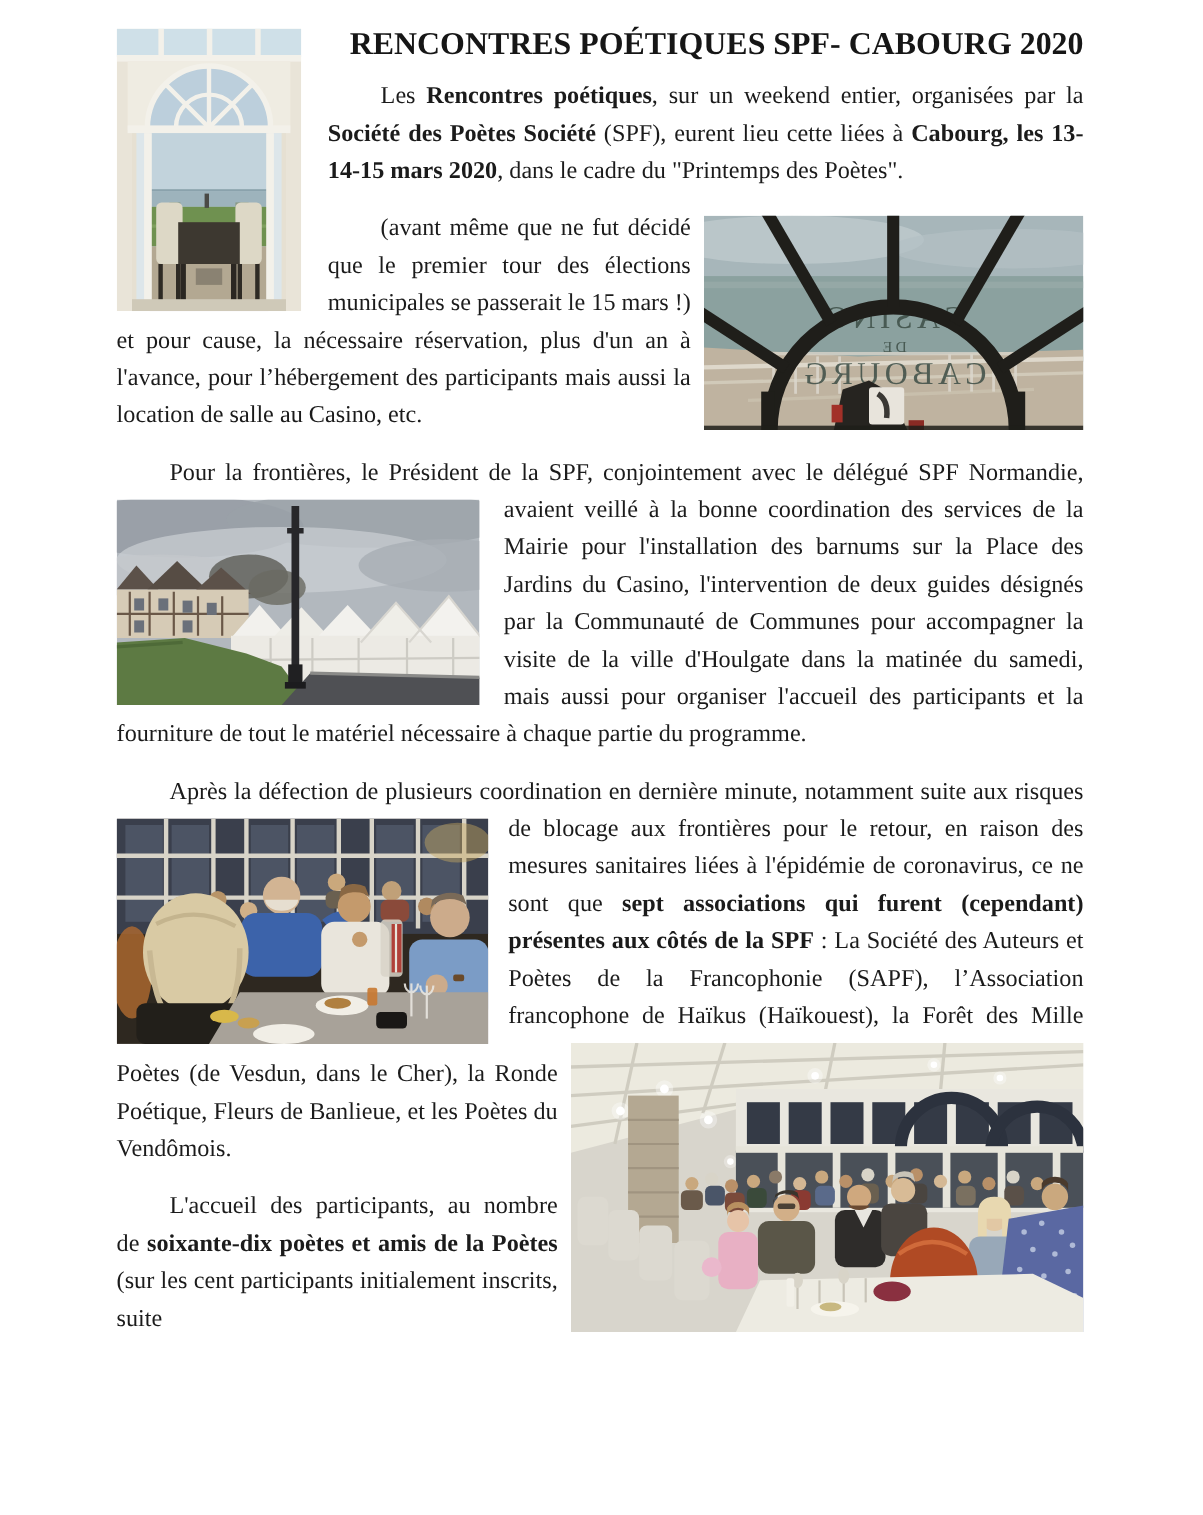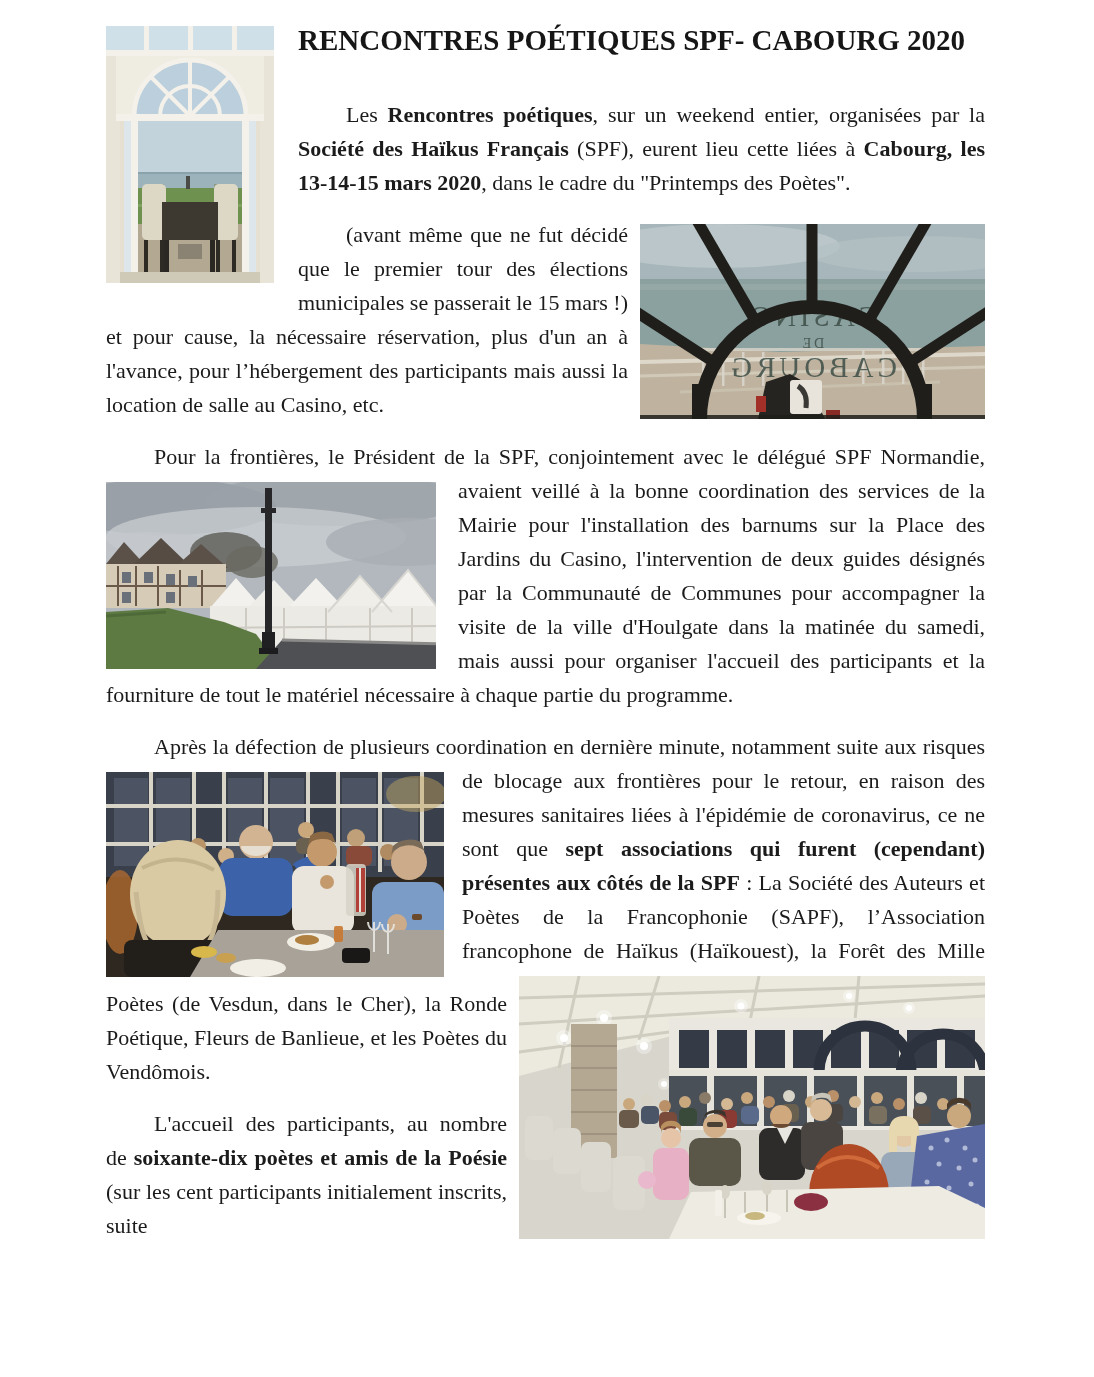--- a/index.html
+++ b/index.html
@@ -5,22 +5,22 @@
   html,body{margin:0;padding:0;background:#ffffff;}
   .page{
     width:1094px;height:1377px;margin:0 auto;background:#ffffff;color:#1b1b1b;
     font-family:"Liberation Serif","DejaVu Serif",serif;
     font-size:22px;line-height:34px;
     padding:22px 109px 0 106px;box-sizing:border-box;
     overflow:hidden;position:relative;text-align:justify;
     hyphens:none;-webkit-hyphens:none;
   }
   h1.title{
-    font-size:29px;line-height:36px;font-weight:bold;text-align:left;
-    margin:0 0 40px 0;color:#161616;
+    font-size:29px;line-height:36px;font-weight:bold;text-align:right;
+    margin:0 0 12px 0;color:#161616;
   }
   p.para{margin:0 0 18px 0;text-indent:48px;}
   .b{font-weight:bold;font-family:Liberation Serif, serif;}
   .photo{overflow:hidden;}
   .photo svg{display:block;width:100%;height:100%;}
   .ph1{float:left;width:168px;height:257px;margin:4px 24px 6px 0;}
   .ph2{float:right;width:345px;height:195px;margin:6px 0 12px 12px;}
   .ph3{float:left;width:330px;height:187px;margin:8px 22px 8px 0;}
   .ph4{float:left;width:338px;height:205px;margin:8px 18px 10px 0;}
   .ph5{float:right;width:466px;height:263px;margin:8px 0 10px 12px;}
@@ -69,21 +69,21 @@
       <rect x="56" y="176" width="56" height="38" fill="#3d3830"></rect>
       <rect x="58" y="214" width="5" height="40" fill="#2b2722"></rect>
       <rect x="104" y="214" width="5" height="40" fill="#2b2722"></rect>
       <rect x="72" y="218" width="24" height="15" fill="#8a8272"></rect>
       <rect x="14" y="246" width="140" height="11" fill="#cfc9b8"></rect>
     </svg>
   </div>
 
   <h1 class="title">RENCONTRES POÉTIQUES SPF- CABOURG 2020</h1>
 
-  <p class="para"><span>Les </span><span class="b">Rencontres poétiques</span><span>, sur un weekend entier, organisées par la </span><span class="b">Société des Haïkus Français</span><span> (SPF), eurent lieu cette liées à </span><span class="b">Cabourg, les 13-14-15 mars 2020</span><span>, dans le cadre du "Printemps des Poètes".</span></p>
+  <p class="para"><span>Les </span><span class="b">Rencontres poétiques</span><span>, sur un weekend entier, organisées par la </span><span class="b">Société des Poètes Société</span><span> (SPF), eurent lieu cette liées à </span><span class="b">Cabourg, les 13-14-15 mars 2020</span><span>, dans le cadre du "Printemps des Poètes".</span></p>
 
   <p class="para"><span class="photo ph2">
         <svg viewBox="0 0 345 195" preserveAspectRatio="none" aria-hidden="true">
       <rect width="345" height="195" fill="#a7b6ba"></rect>
       <ellipse cx="80" cy="22" rx="120" ry="22" fill="#c2cdd0" opacity="0.7"></ellipse>
       <ellipse cx="280" cy="30" rx="110" ry="18" fill="#b4c1c4" opacity="0.7"></ellipse>
       <rect x="0" y="55" width="345" height="78" fill="#8ba19f"></rect>
       <rect x="0" y="60" width="345" height="6" fill="#97aaa7" opacity="0.8"></rect>
       <path d="M0 120 L140 128 L345 122 L345 195 L0 195 Z" fill="#bfb3a0"></path>
       <path d="M0 138 L345 130" stroke="#e8e4da" stroke-width="4" opacity="0.75" fill="none"></path>
@@ -407,15 +407,15 @@
       </g>
       <ellipse cx="206" cy="216" rx="5" ry="7" fill="#d8d4c8"></ellipse>
       <ellipse cx="248" cy="212" rx="5" ry="7" fill="#d8d4c8"></ellipse>
       <ellipse cx="240" cy="242" rx="22" ry="7" fill="#f6f4ec"></ellipse>
       <ellipse cx="236" cy="240" rx="10" ry="4" fill="#c8b880"></ellipse>
       <ellipse cx="292" cy="226" rx="17" ry="9" fill="#8a3040"></ellipse>
       <rect x="196" y="214" width="7" height="26" rx="2" fill="#f2f0e8"></rect>
     </svg>
       </span><span>Mille Poètes (de Vesdun, dans le Cher), la Ronde Poétique, Fleurs de Banlieue, et les Poètes du Vendômois.</span></p>
 
-  <p class="para"><span>L'accueil des participants, au nombre de </span><span class="b">soixante-dix poètes et amis de la Poésie</span><span> (sur les cent participants initialement inscrits, suite</span></p>
+  <p class="para"><span>L'accueil des participants, au nombre de </span><span class="b">soixante-dix poètes et amis de la Poètes</span><span> (sur les cent participants initialement inscrits, suite</span></p>
 
 </div>
 
 </body></html>

